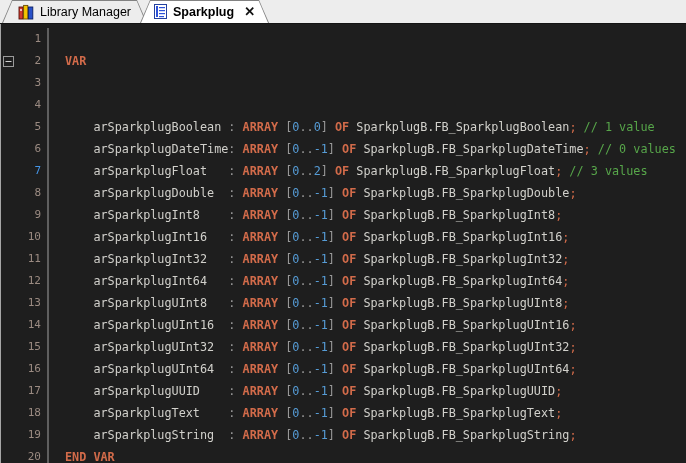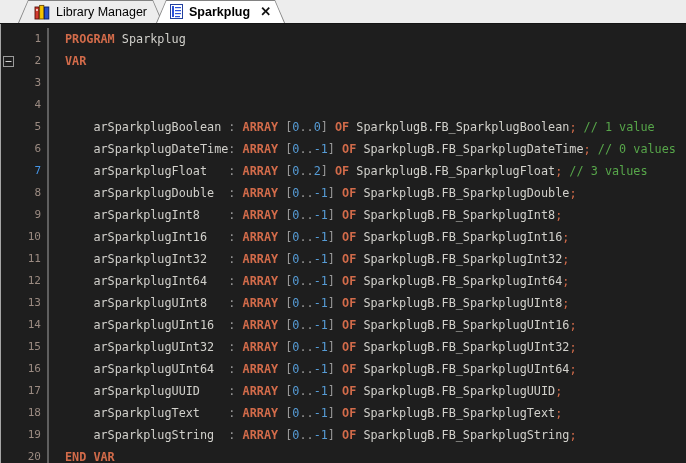--- a/index.html
+++ b/index.html
@@ -2,21 +2,21 @@
 <html style="--tabbar_bg: #ededed; --tab_active_bg: #ffffff; --tab_border: #828282; --editor_bg: #1e1e1e; --gutter_text: #9b8b82; --gutter_separator: #5f5f5f; --active_line_number: #4596e8; --keyword: #d26b4a; --plain: #d1d0cb; --punct: #9a9a9a; --number_literal: #569cd6; --comment: #57a64a;"><head>
 <meta charset="utf-8">
 <style>
   * { margin:0; padding:0; box-sizing:border-box; }
   html,body { width:686px; height:463px; overflow:hidden; background:#1e1e1e;
               font-family:"Liberation Sans", sans-serif; }
 
   
   .tabbar { position:relative; height:24px; background:var(--tabbar_bg);
             border-bottom:1px solid #141414; display:flex; align-items:flex-end;
-            padding-left:18px; }
+            padding-left:2px; }
   .tab { position:relative; height:23px; display:inline-flex; }
   .tab-border { position:absolute; inset:0; background:var(--tab_border);
                 clip-path:polygon(10px 0, calc(100% - 10px) 0, 100% 100%, 0 100%); }
   .tab-fill { position:absolute; top:1px; bottom:0; left:1px; right:1px;
               background:var(--tabbar_bg);
               clip-path:polygon(9.3px 0, calc(100% - 9.3px) 0, 100% 100%, 0 100%); }
   .tab.active .tab-fill { background:var(--tab_active_bg); }
   .tab.active { z-index:3; margin-left:-7px; }
   .tab-content { position:relative; z-index:2; display:flex; align-items:center;
                  gap:6px; padding:0 16px; height:100%; font-size:12.5px; color:#000; }
@@ -80,21 +80,21 @@
         </svg>
       </span>
       <span>Sparkplug</span>
       <span class="tab-close">✕</span>
     </div>
   </div>
 
 </div>
 
 <div class="editor" id="editor">
-    <div class="line"><span class="cell-fold"></span><span class="cell-num">1</span><span class="cell-code"><span class="tok-kw">PROGRAM</span><span class="tok-pl"> Sparkplug</span></span></div>
+    <div class="line"><span class="cell-fold"></span><span class="cell-num">1</span></div>
     <div class="line"><span class="cell-fold">
   <svg width="11" height="11" viewBox="0 0 11 11" style="margin-left:2px">
     <rect x="0.5" y="0.5" width="10" height="10" fill="none" stroke="#9a9a9a" stroke-width="1"></rect>
     <line x1="2.5" y1="5.5" x2="8.5" y2="5.5" stroke="#cfcfcf" stroke-width="1"></line>
   </svg>
 </span><span class="cell-num">2</span><span class="cell-code"><span class="tok-kw">VAR</span></span></div>
     <div class="line"><span class="cell-fold"></span><span class="cell-num">3</span></div>
     <div class="line"><span class="cell-fold"></span><span class="cell-num">4</span><span class="cell-code"></span></div>
     <div class="line"><span class="cell-fold"></span><span class="cell-num">5</span><span class="cell-code"><span class="tok-pl">    arSparkplugBoolean </span><span class="tok-pu">:</span><span class="tok-pl"> </span><span class="tok-kw">ARRAY</span><span class="tok-pl"> </span><span class="tok-pu">[</span><span class="tok-nu">0</span><span class="tok-pu">..</span><span class="tok-nu">0</span><span class="tok-pu">]</span><span class="tok-pl"> </span><span class="tok-kw">OF</span><span class="tok-pl"> SparkplugB.FB_SparkplugBoolean</span><span class="tok-sm">;</span><span class="tok-cm"> // 1 value</span></span></div>
     <div class="line"><span class="cell-fold"></span><span class="cell-num">6</span><span class="cell-code"><span class="tok-pl">    arSparkplugDateTime</span><span class="tok-pu">:</span><span class="tok-pl"> </span><span class="tok-kw">ARRAY</span><span class="tok-pl"> </span><span class="tok-pu">[</span><span class="tok-nu">0</span><span class="tok-pu">..</span><span class="tok-nu">-1</span><span class="tok-pu">]</span><span class="tok-pl"> </span><span class="tok-kw">OF</span><span class="tok-pl"> SparkplugB.FB_SparkplugDateTime</span><span class="tok-sm">;</span><span class="tok-cm"> // 0 values</span></span></div>

